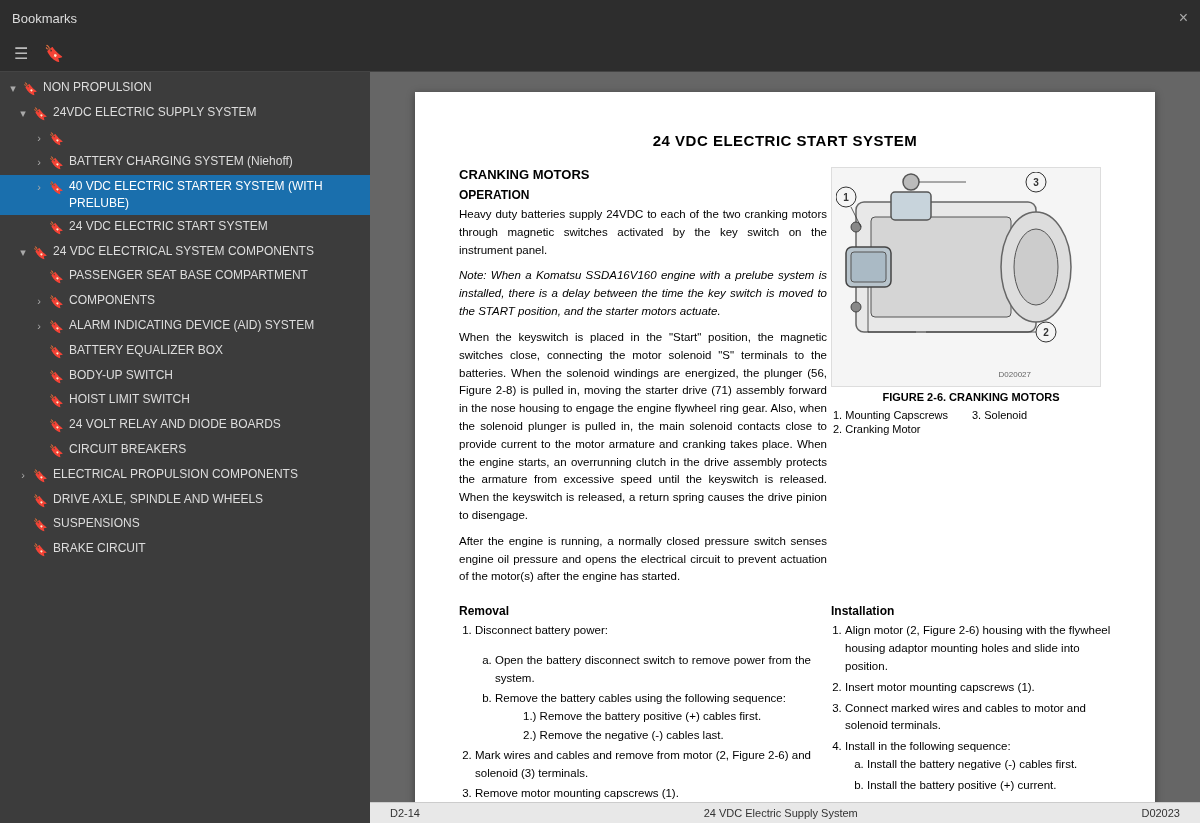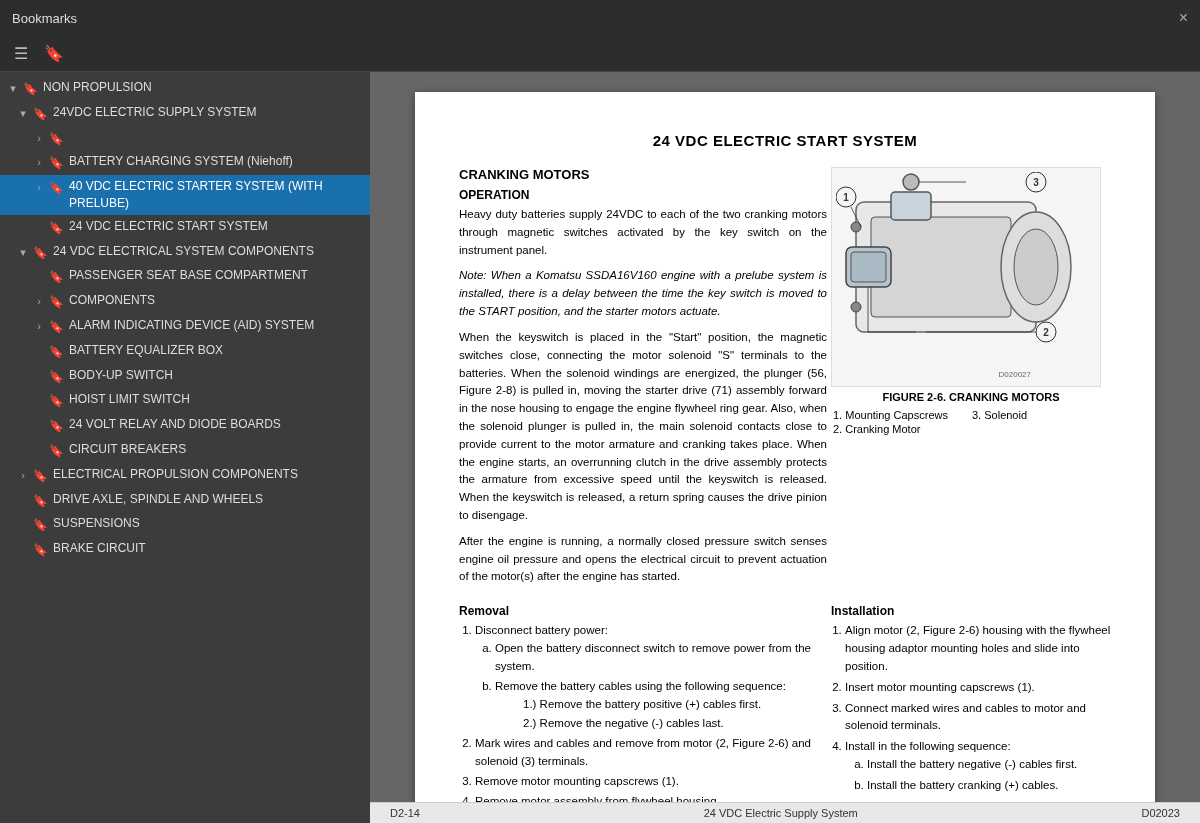--- a/index.html
+++ b/index.html
@@ -259,20 +259,21 @@
     }
     .removal-list li {
       font-size: 11.5px;
       line-height: 1.55;
       margin-bottom: 2px;
       text-align: justify;
     }
     .removal-sub {
       margin-left: 20px;
       list-style-type: lower-alpha;
+      margin-top: 12px;
     }
     .removal-sub-num {
       margin-left: 20px;
       list-style-type: none;
     }
 
     .two-col-lower {
       display: flex;
       gap: 20px;
       margin-top: 10px;
@@ -492,21 +493,21 @@
 
           <div class="lower-right">
             <div class="sub-heading">Installation</div>
             <ol class="install-list">
               <li>Align motor (2, Figure 2-6) housing with the flywheel housing adaptor mounting holes and slide into position.</li>
               <li>Insert motor mounting capscrews (1).</li>
               <li>Connect marked wires and cables to motor and solenoid terminals.</li>
               <li>Install in the following sequence:
                 <ol class="install-sub" type="a">
                   <li>Install the battery negative (-) cables first.</li>
-                  <li>Install the battery cranking (+) cables.</li>
+                  <li>Install the battery positive (+) current.</li>
                 </ol>
               </li>
               <li>Close the battery disconnect switch.</li>
             </ol>
           </div>
         </div>
 
       </div>
     </div>
 

